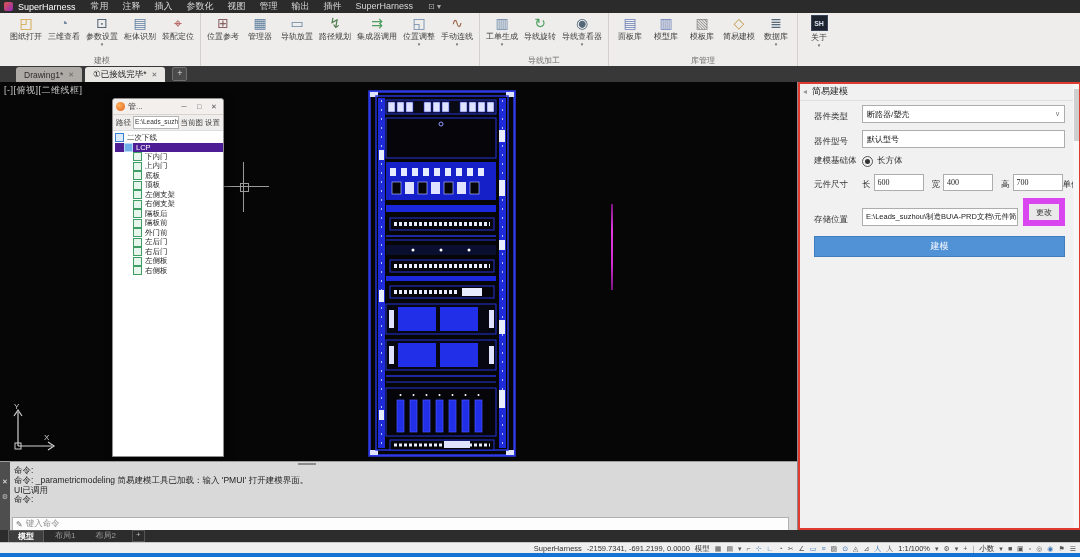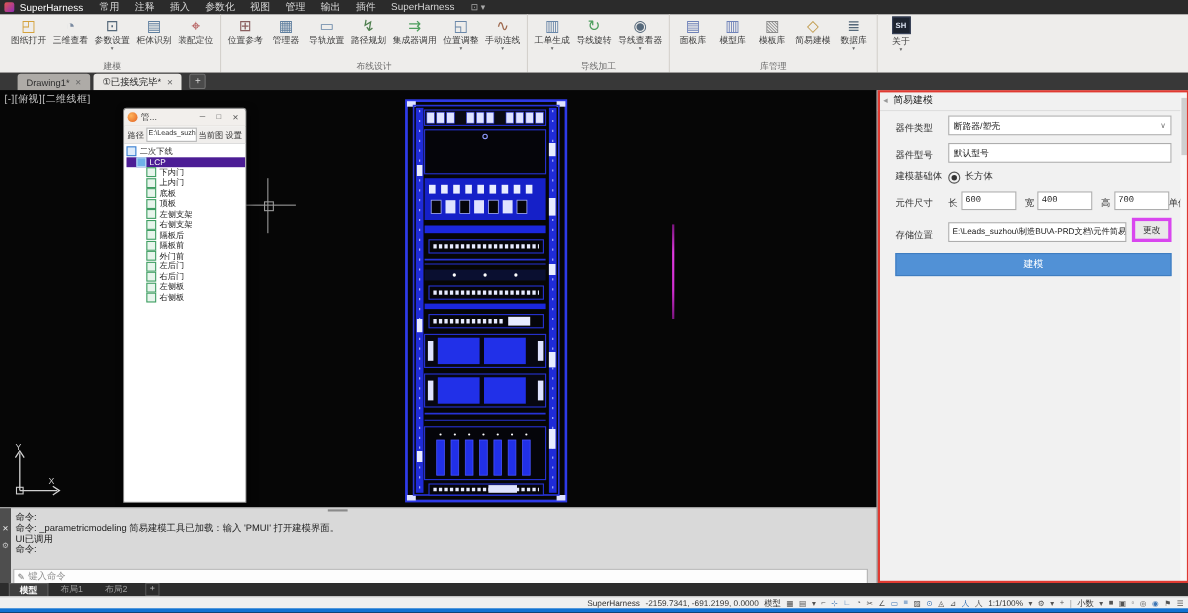--- a/index.html
+++ b/index.html
@@ -87,26 +87,26 @@
   .flabel{width:48px;flex:none}
   .fselect{flex:1;height:16px;border:1px solid #adadad;background:#fff;display:flex;align-items:center;
     justify-content:space-between;padding:0 4px;font-size:8px;color:#222}
   .fsel-arrow{color:#777;font-size:7px}
   .ftext{flex:1;height:16px;border:1px solid #adadad;background:#fff;font-size:8px;color:#222;
     padding:0 4px;font-family:inherit;outline:none}
   .ftext.red{border:1px solid #c43c30;box-shadow:0 0 0 1px rgba(196,60,48,.35)}
   .radio{width:9px;height:9px;border:1px solid #555;border-radius:50%;margin-right:4px;position:relative;flex:none}
   .radio::after{content:"";position:absolute;inset:2px;background:#333;border-radius:50%}
   .dim{width:42px;height:15px;border:1px solid #adadad;background:#fff;font-size:8px;color:#222;
-    padding:0 3px;margin:0 8px 0 3px;font-family:Liberation Mono, monospace;outline:none}
+    padding:0 3px;margin:0 8px 0 3px;font-family:Liberation Serif, serif;outline:none}
   .dimlast{margin-right:0}
   .unit{color:#333;white-space:nowrap}
   .fpath{flex:1;height:16px;border:1px solid #adadad;background:#fff;font-size:7.5px;color:#222;
     padding:0 3px;line-height:15px;white-space:nowrap;overflow:hidden}
-  .changebtn{margin-left:5px;height:16px;padding:0 7px;background:#e9e9e9;border:3px solid #d946ef;
+  .changebtn{margin-left:5px;height:16px;padding:0 7px;background:#e9e9e9;border:6px solid #d946ef;
     font-size:8px;color:#333;display:flex;align-items:center;flex:none}
   .buildbtn{height:19px;background:#5191d6;border:1px solid #3f7dc0;color:#fff;font-size:9px;
     display:flex;align-items:center;justify-content:center;margin-top:10px;cursor:pointer}
   .rp-scroll{position:absolute;right:1px;top:1px;bottom:1px;width:7px;background:#f7f7f7;z-index:4}
   .rp-thumb{position:absolute;top:6px;left:1px;width:5px;height:52px;background:#cfcfcf}
 
   
   .cmdarea{position:absolute;top:461px;left:0;width:797px;height:69px;background:#d9d9d9;
     border-top:1px solid #9c9c9c}
   .cmd-strip{position:absolute;left:0;top:0;bottom:0;width:10px;background:#4e4e4e;display:flex;
@@ -218,21 +218,20 @@
           <span class="ricon" style="color:#6a87a8">◱</span>
           <span class="rlabel">位置调整</span>
           <span class="rdd">▾</span>
         </div>
         <div class="rtool">
           <span class="ricon" style="color:#9f6a4f">∿</span>
           <span class="rlabel">手动连线</span>
           <span class="rdd">▾</span>
         </div>
       </div>
-      <div class="glabel">布线设计</div>
     </div>
 
     <div class="rgroup">
       <div class="rtools">
         <div class="rtool">
           <span class="ricon" style="color:#6a87a8">▥</span>
           <span class="rlabel">工单生成</span>
           <span class="rdd">▾</span>
         </div>
         <div class="rtool">

